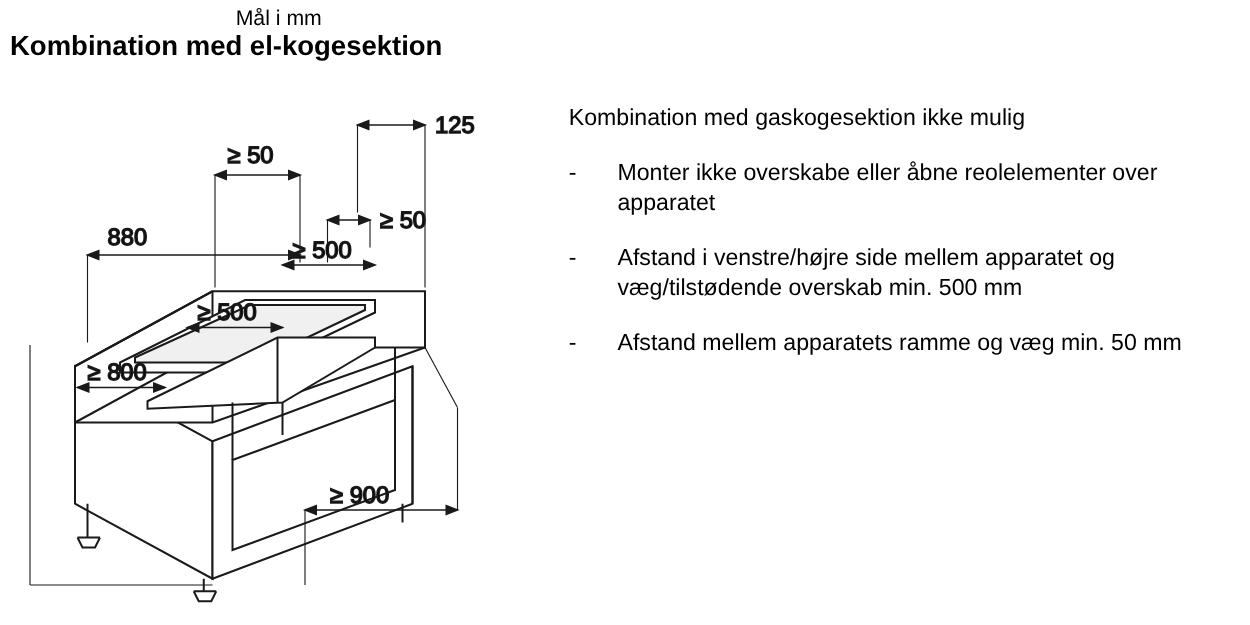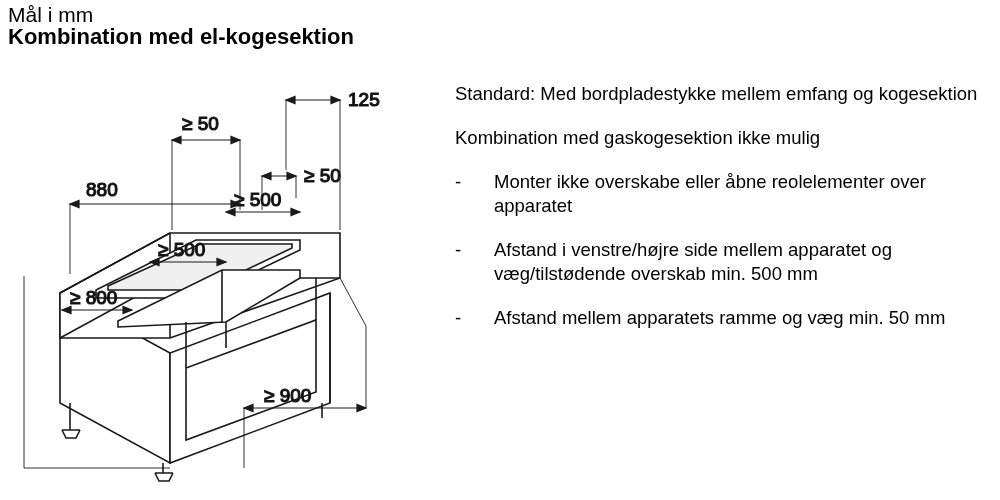--- a/index.html
+++ b/index.html
@@ -22,23 +22,24 @@
   }
 
   
   .heading {
     position: absolute;
     left: 8px;
     top: 4px;
     width: 430px;
   }
   .heading .line1 {
-    font-size: 21px;
+    font-size: 17px;
     line-height: 22px;
     font-weight: normal;
+    text-align: center;
   }
   .heading .line2,
   .heading .line3 {
     font-size: 22px;
     line-height: 22px;
     font-weight: bold;
   }
 
   
   #drawing {
@@ -196,21 +197,20 @@
 
         <g fill="none" stroke-width="0.9">
           <path d="M24 390 L170 390"></path>
           <path d="M366 248 L340 200"></path>
         </g>
       </g>
     </svg>
   </div>
 
   <div id="notes">
-    <p>Standard: Med bordpladestykke mellem emfang og kogesektion</p>
     <p>Kombination med gaskogesektion ikke mulig</p>
 
     <div class="bullet">
       <span class="dash">-</span>
       <span class="btext">Monter ikke overskabe eller åbne reolelementer over apparatet</span>
     </div>
 
     <div class="bullet">
       <span class="dash">-</span>
       <span class="btext">Afstand i venstre/højre side mellem apparatet og væg/tilstødende overskab min. 500 mm</span>

